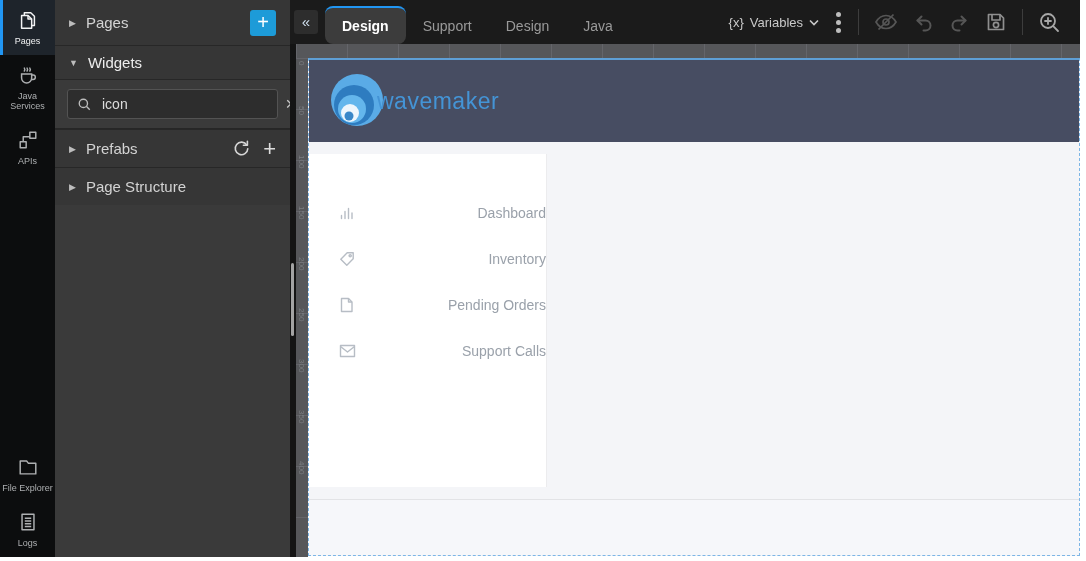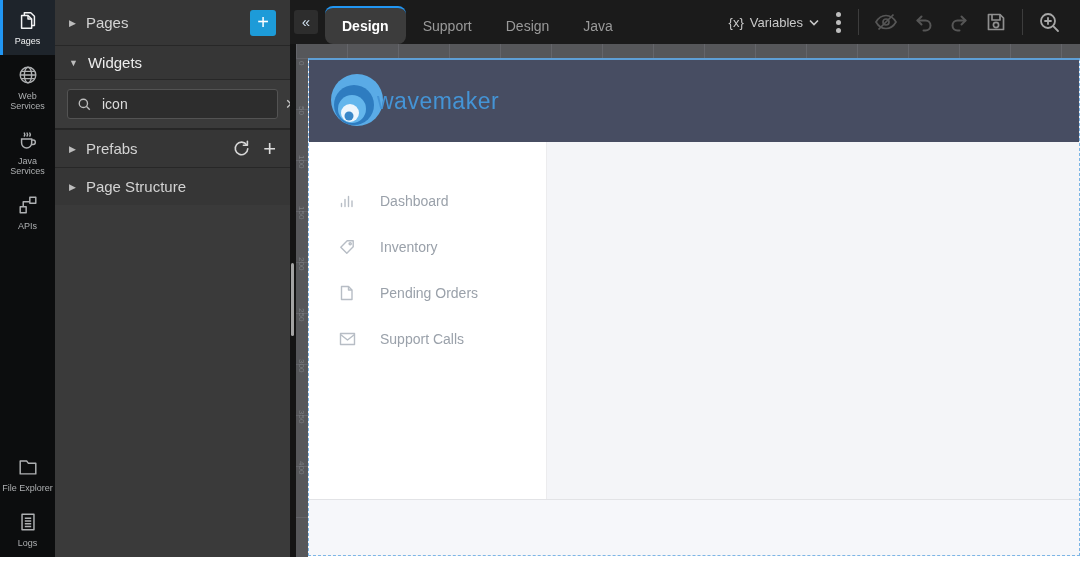--- a/index.html
+++ b/index.html
@@ -75,56 +75,46 @@
   #variables-dd{display:flex;align-items:center;gap:6px;color:#c9c9c9;font-size:13px;cursor:pointer;}
   #kebab{display:flex;flex-direction:column;gap:3px;cursor:pointer;padding:0 2px;}
   #kebab i{width:5px;height:5px;border-radius:50%;background:#bdbdbd;}
   .tb-div{width:1px;height:26px;background:#3d3d3d;}
   .tb-ic{cursor:pointer;display:flex;align-items:center;}
   .dim{color:#565656;} .mid{color:#8f8f8f;} .lit{color:#a8a8a8;}
 
   
   #canvas{position:absolute;left:308px;top:58px;width:772px;height:498px;box-sizing:border-box;
           border:1px dashed #7db6e6;border-top:2px solid #5e9fd6;background:#f4f5f8;
-          display:flex;flex-direction:column;}
+          display:flex;flex-direction:column;gap:12px;}
   #app-header{flex:0 0 82px;background:#474d62;display:flex;align-items:center;padding-left:20px;}
   #brand-text{color:#4494d6;font-size:23px;letter-spacing:.5px;margin-left:-8px;}
   #app-body{flex:1 1 auto;display:flex;min-height:0;}
   #app-nav{width:237px;background:#ffffff;border-right:1px solid #ececee;padding-top:36px;}
   .nav-item{height:46px;display:flex;align-items:center;padding-left:30px;color:#9aa1aa;
-            font-size:14px;cursor:pointer;}
+            font-size:14px;cursor:pointer;justify-content:space-between;}
   .nav-ic{width:17px;margin-right:24px;color:#b7bdc5;display:flex;align-items:center;}
   #app-content{flex:1;background:#f4f5f8;}
   #app-footer{flex:0 0 55px;background:#f6f7fa;border-top:1px solid #e2e3e6;}
 </style>
 </head>
 <body>
 
 <div id="stage">
 
   <div id="rail">
     <div class="rail-item active">
       <span class="rail-ic">
         <svg width="22" height="22" viewBox="0 0 24 24" fill="none" stroke="currentColor" stroke-width="1.6" stroke-linejoin="round">
           <path d="M8 7V4h7l4 4v10h-3"></path>
             <path d="M5 7h7l4 4v10H5z"></path>
             <path d="M12 7v4h4"></path>
         </svg>
         </span>
       <span class="rail-label">Pages</span>
-    </div>
-    <div class="rail-item">
-      <span class="rail-ic">
-        <svg width="22" height="22" viewBox="0 0 24 24" fill="none" stroke="currentColor" stroke-width="1.5">
-          <circle cx="12" cy="12" r="8.5"></circle>
-            <ellipse cx="12" cy="12" rx="4" ry="8.5"></ellipse>
-          <path d="M3.5 12h17M4.6 8h14.8M4.6 16h14.8"></path>
-        </svg>
-        </span>
-      <span class="rail-label">Web Services</span>
     </div>
     <div class="rail-item">
       <span class="rail-ic">
         <svg width="22" height="22" viewBox="0 0 24 24" fill="none" stroke="currentColor" stroke-width="1.6" stroke-linecap="round">
           <path d="M5 11h11v4.2a5.5 5.5 0 0 1-11 0z"></path>
           <path d="M16 12h1.6a2.4 2.4 0 0 1 0 4.8H16"></path>
           <path d="M8 4.5q1.2 1.6 0 3.2M11 4.5q1.2 1.6 0 3.2M14 4.5q1.2 1.6 0 3.2"></path>
         </svg>
         </span>
       <span class="rail-label">Java Services</span>

